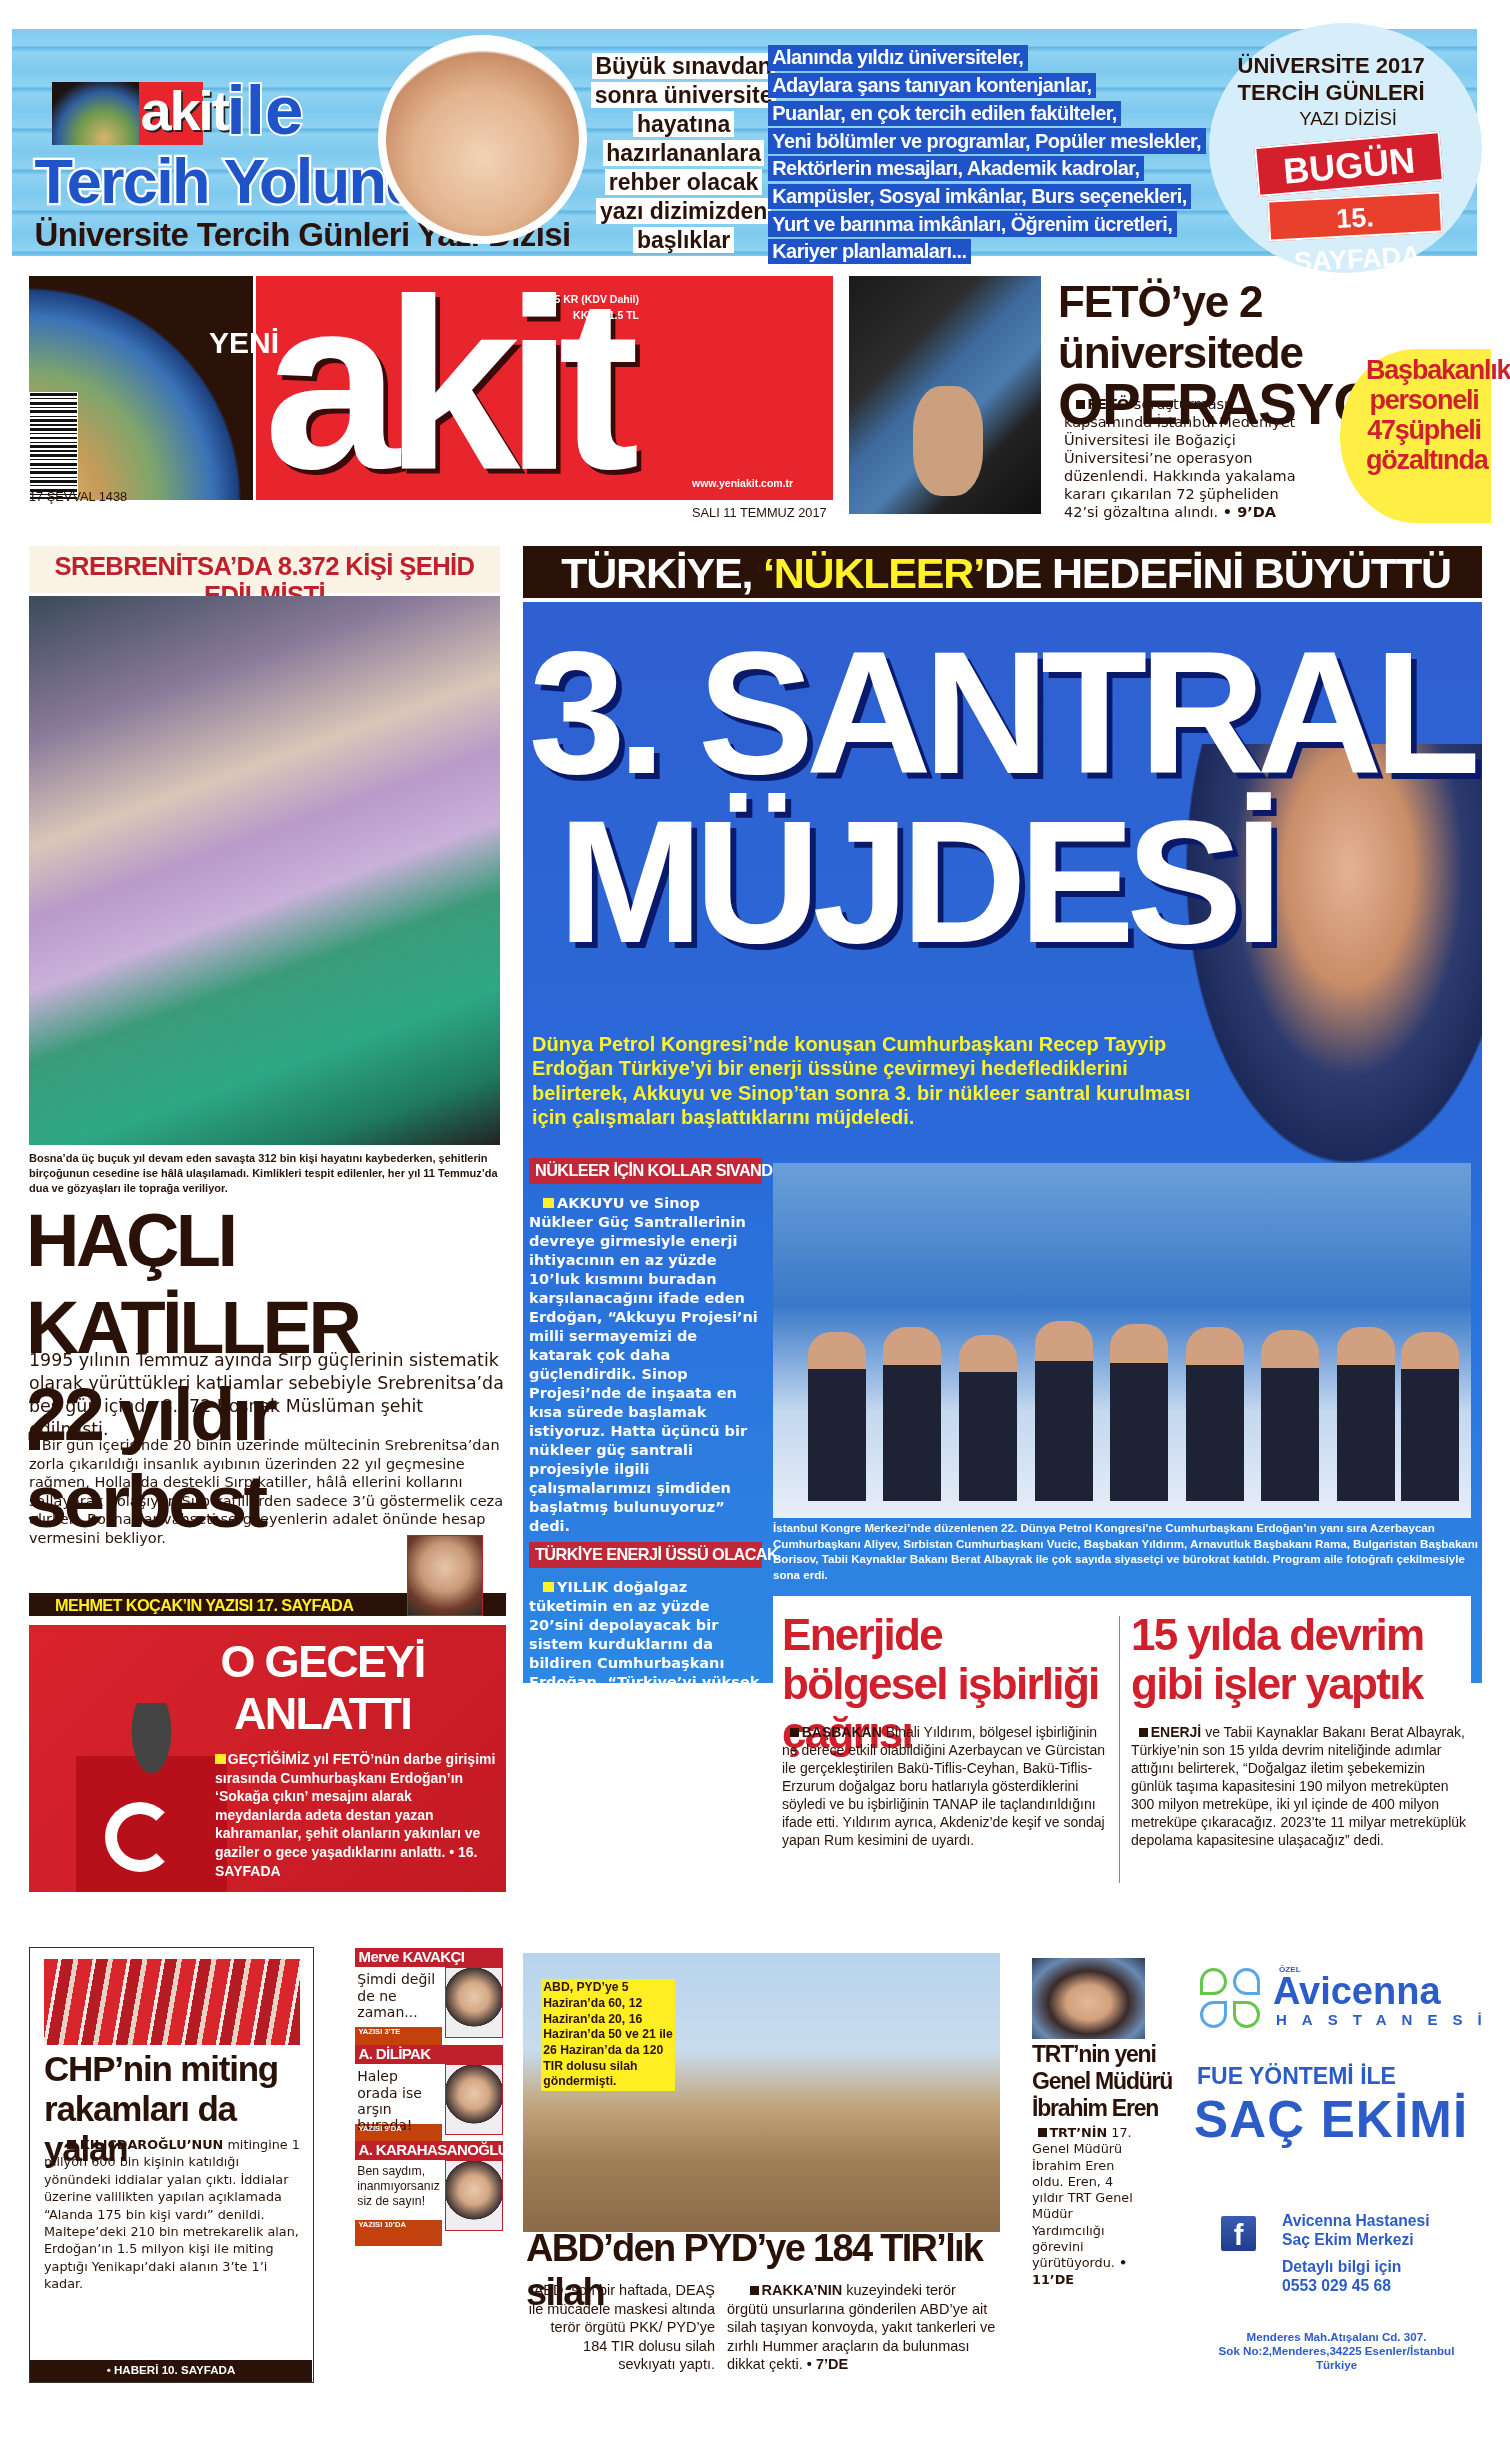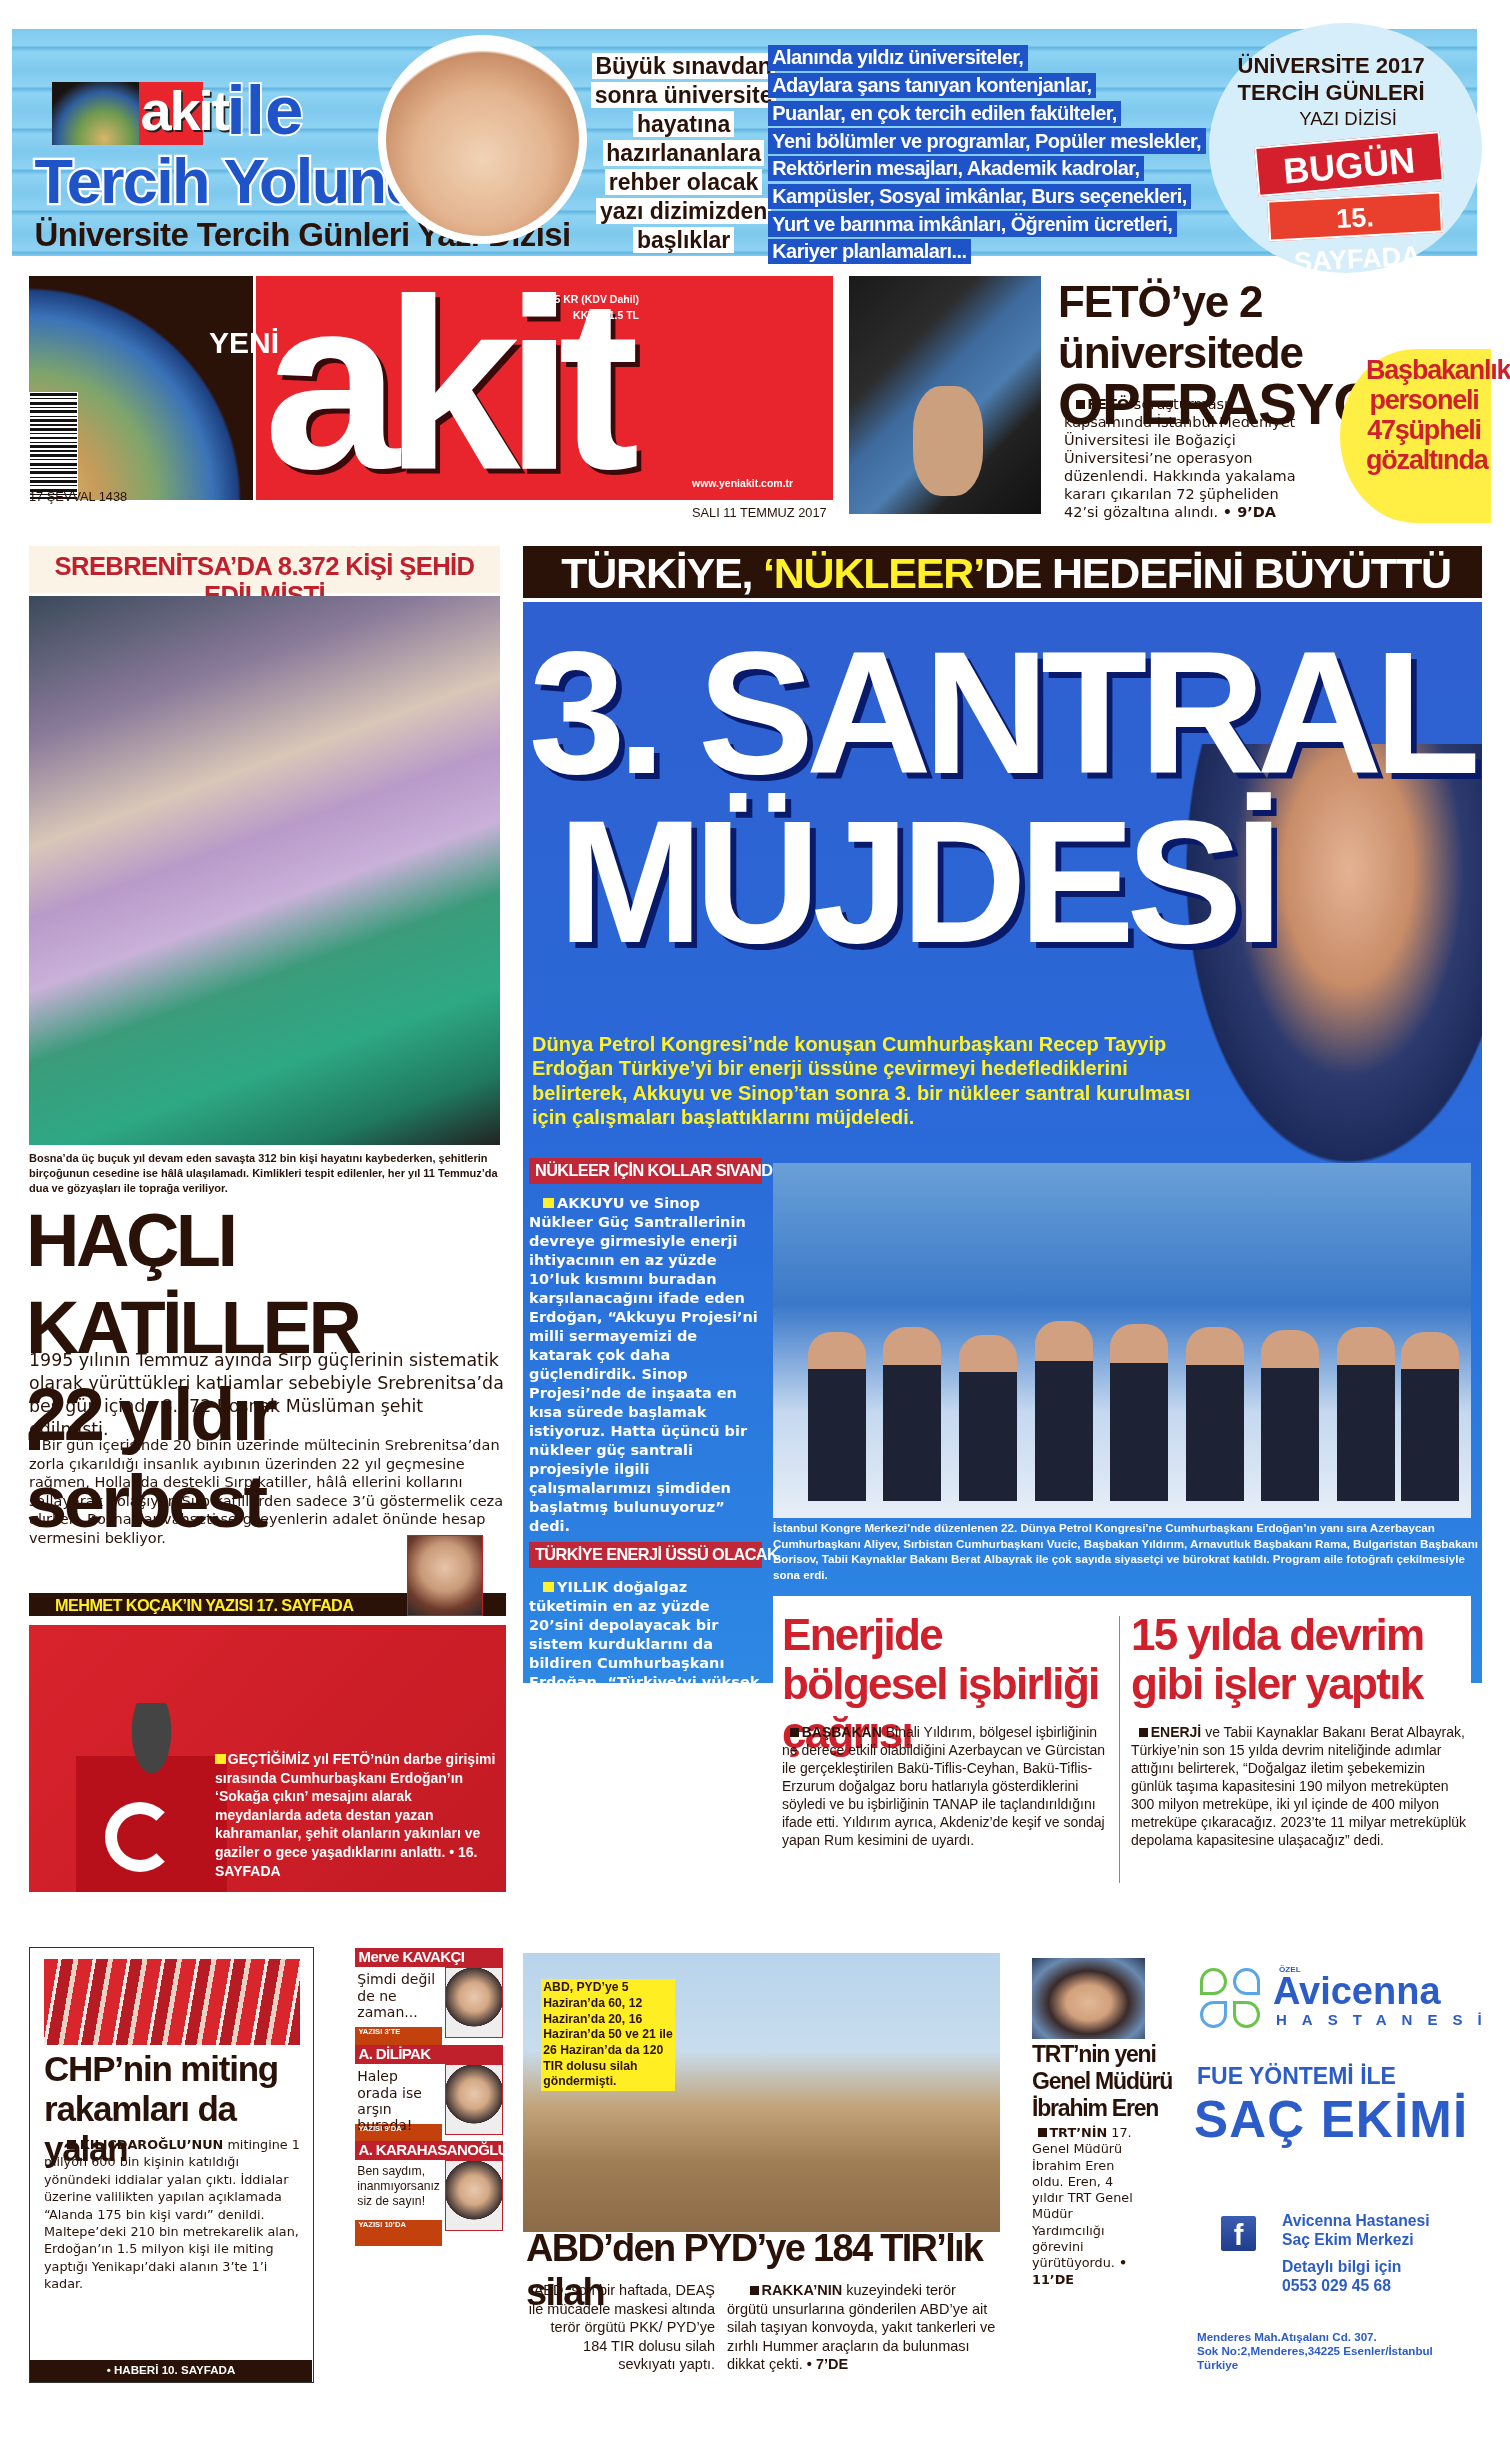--- a/index.html
+++ b/index.html
@@ -122,21 +122,21 @@
   #ad-logo { left: 1200px; top: 1968px; width: 64px; height: 64px; }
   #ad-logo span { position: absolute; width: 27px; height: 27px; border: 3.5px solid #6ac34a; border-radius: 50% 50% 50% 0; }
   #ad-ozel { left: 1279px; top: 1965px; font-size: 8.1px; color: #2c5cc8; font-weight: bold; }
   #ad-name { left: 1273px; top: 1970px; font-size: 38px; color: #2c5cc8; font-weight: bold; }
   #ad-hastanesi { left: 1276px; top: 2011px; font-size: 15px; color: #2c5cc8; letter-spacing: 15px; font-weight: bold; }
   #ad-line1 { left: 1197px; top: 2063px; font-size: 23px; color: #2c5cc8; font-weight: bold; }
   #ad-line2 { left: 1194px; top: 2090px; font-size: 51px; color: #2c5cc8; font-weight: 900; letter-spacing: 1.2px; }
   #ad-fb { left: 1221px; top: 2216px; width: 35px; height: 35px; background: linear-gradient(180deg, #3b5db2 0%, #1f3d8c 100%); color: #fff; font-size: 29px; font-weight: bold; text-align: center; line-height: 38px; border-radius: 2.3px; }
   #ad-fb-text { left: 1282px; top: 2212px; font-size: 15.7px; line-height: 18.6px; color: #2c5cc8; font-weight: bold; }
   #ad-info { left: 1282px; top: 2258px; font-size: 15.7px; line-height: 18.6px; color: #2c5cc8; font-weight: bold; }
-  #ad-address { left: 1197px; top: 2330px; width: 279px; font-size: 11.6px; line-height: 14px; color: #2c5cc8; font-weight: bold; }
+  #ad-address { left: 1197px; top: 2330px; width: 279px; font-size: 11.6px; line-height: 14px; color: #2c5cc8; font-weight: bold; text-align: center; }
 </style>
 </head>
 <body>
 
 <section id="banner" class="abs">
   <div class="abs logo-mini"></div>
   <div class="abs logo-mini-red"></div>
   <div class="abs akit-mini">akit</div>
   <div class="abs ile">ile</div>
   <div class="abs tercih">Tercih Yolunda...</div>
@@ -215,20 +215,21 @@
   <span style="display:inline-block;width:10.5px;height:10.5px;background:#2a1208;margin-right:2.3px;"></span><span>Bir gün içerisinde 20 binin üzerinde mültecinin Srebrenitsa’dan zorla çıkarıldığı insanlık ayıbının üzerinden 22 yıl geçmesine rağmen, Hollanda destekli Sırp katiller, hâlâ ellerini kollarını sallayarak dolaşıyor. Sırp katillerden sadece 3’ü göstermelik ceza alırken, Bosnalılar vahşeti sergileyenlerin adalet önünde hesap vermesini bekliyor.</span>
 </div>
 <div id="kocak-bar" class="abs"></div>
 <div id="kocak-label" class="abs">MEHMET KOÇAK’IN YAZISI 17. SAYFADA</div>
 <div id="kocak-photo" class="photo"></div>
 
 <div id="gazi-box" class="abs"></div>
 <div id="gazi-figure" class="abs"></div>
 <div id="gazi-flag-crescent" class="abs"></div>
 <div id="gazi-title" class="abs">
+  <div>O GECEYİ ANLATTI</div>
 </div>
 <div id="gazi-body" class="abs">
   <span style="display:inline-block;width:10.5px;height:10.5px;background:#ffee22;margin-right:2.3px;"></span><span>GEÇTİĞİMİZ</span><span> yıl FETÖ’nün darbe girişimi sırasında Cumhurbaşkanı Erdoğan’ın ‘Sokağa çıkın’ mesajını alarak meydanlarda adeta destan yazan kahramanlar, şehit olanların yakınları ve gaziler o gece yaşadıklarını anlattı.</span> <span>• 16. SAYFADA</span>
 </div>
 
 <div id="nuk-bar" class="abs"></div>
 <div id="nuk-title" class="abs">
   <span>TÜRKİYE, </span><span class="hl">‘NÜKLEER’</span><span>DE HEDEFİNİ BÜYÜTTÜ</span>
 </div>
 <div id="santral-box" class="abs"></div>

